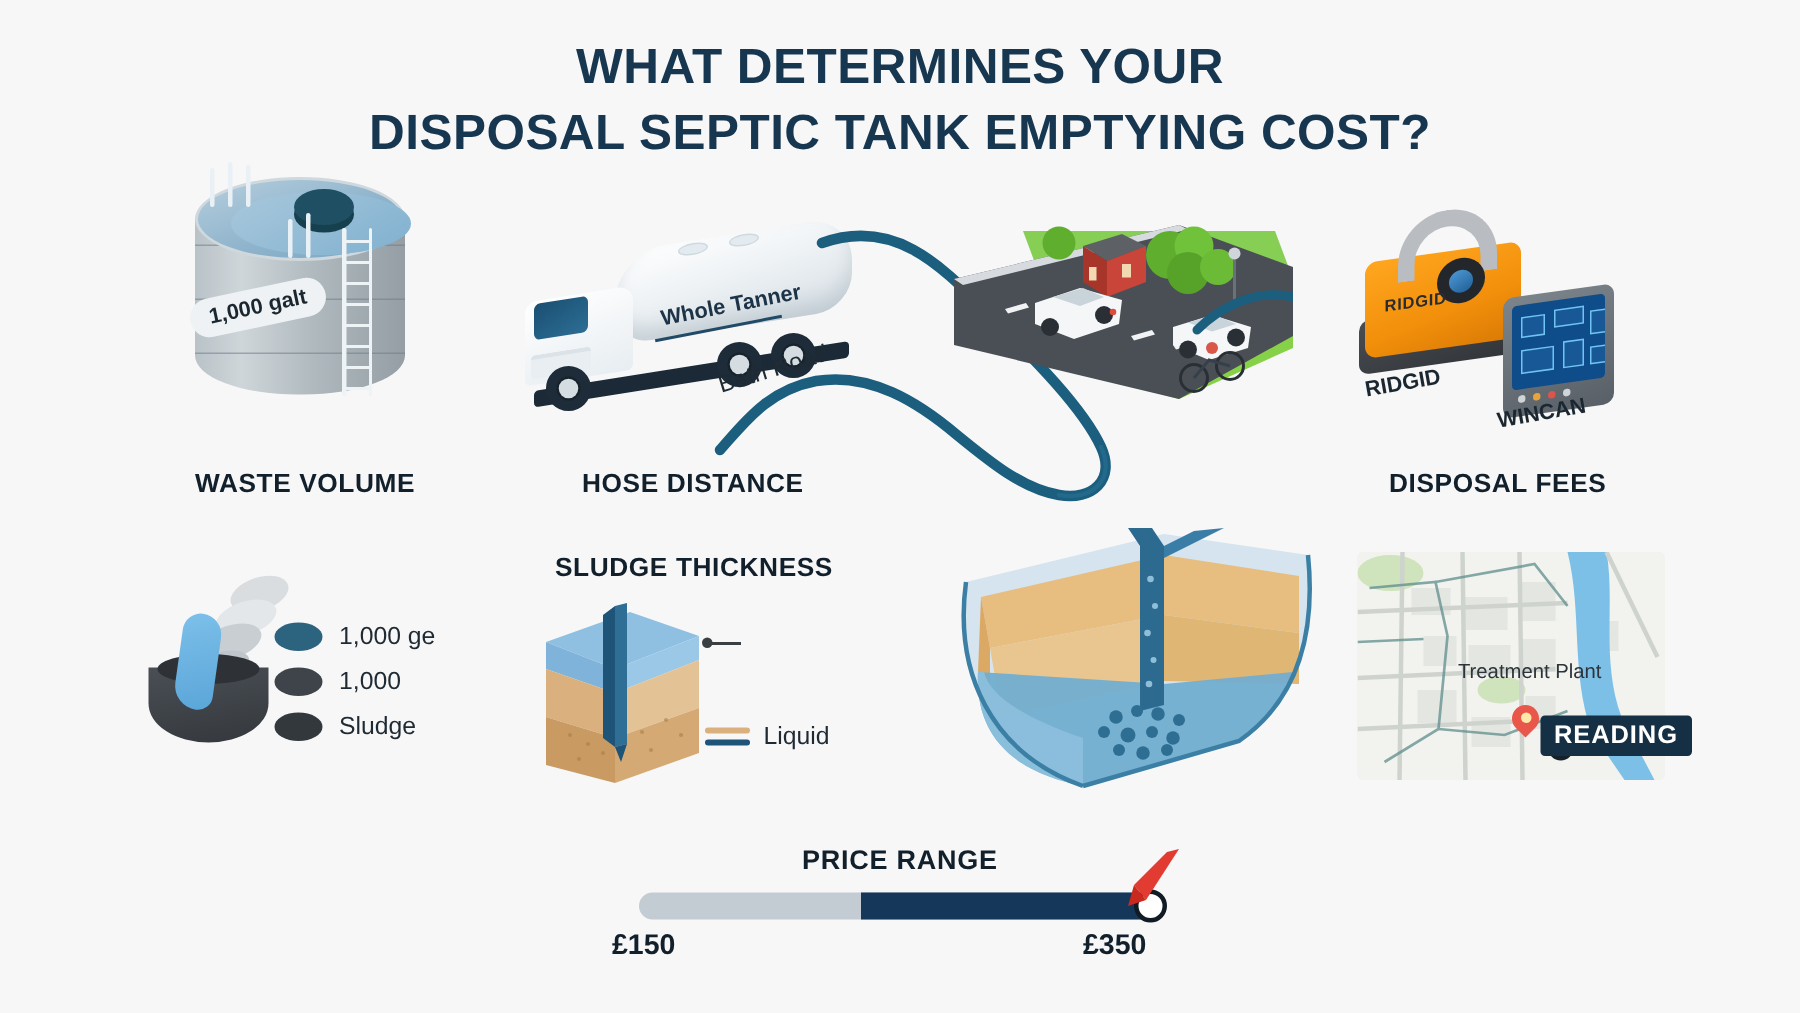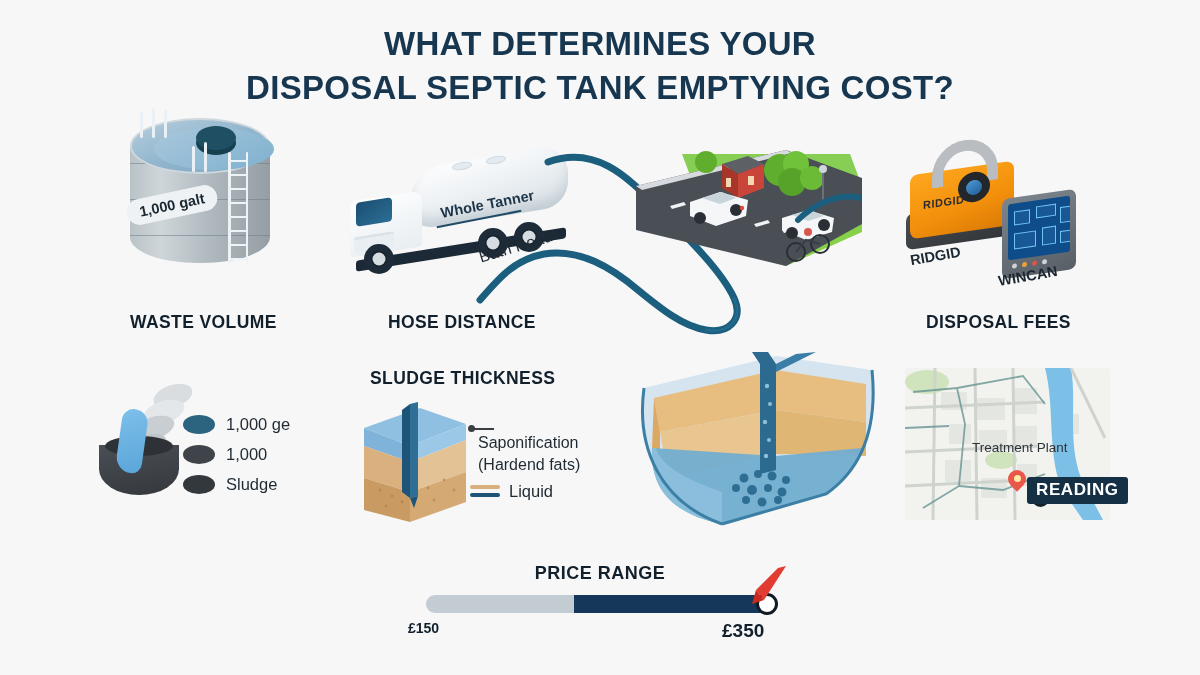--- a/index.html
+++ b/index.html
@@ -268,21 +268,21 @@
     position: absolute; left: 148px; top: 0; width: 200px; height: 18px;
     background: #14375a; border-radius: 0 9px 9px 0;
   }
   .slider-thumb {
     position: absolute; left: 330px; top: -2px; width: 22px; height: 22px;
     border-radius: 50%; background: #fff; border: 3.5px solid #101b24;
   }
   .slider-arrow { position: absolute; left: 748px; top: 566px; width: 40px; height: 42px; }
   .price-min {
     position: absolute; left: 408px; top: 620px;
-    font-size: 14px; font-weight: bold; color: #12202c;
+    font-size: 19px; font-weight: bold; color: #12202c;
   }
   .price-max {
     position: absolute; left: 722px; top: 620px;
     font-size: 19px; font-weight: bold; color: #12202c;
   }
 </style>
 </head>
 <body>
 
 <div class="stage">
@@ -482,24 +482,20 @@
       <circle cx="28" cy="106" r="1.4"></circle>
         <circle cx="76" cy="100" r="1.4"></circle>
     </g>
 
     <polygon points="52,4 60,2 60,96 52,98" fill="#2f6f95"></polygon>
     <polygon points="52,98 56,108 60,96" fill="#1d5477"></polygon>
     <polygon points="44,10 52,4 52,98 44,92" fill="#1d5477"></polygon>
   </svg>
   <div style="position:absolute;left:470px;top:428px;width:24px;height:1.6px;background:#3a3f44;"></div>
   <div style="position:absolute;left:468px;top:425px;width:7px;height:7px;border-radius:50%;background:#3a3f44;"></div>
-  <div style="position:absolute;left:478px;top:432px;font-size:16px;color:#1f2a33;line-height:1.35;white-space:nowrap;">
-    <div>Saponification</div>
-    <div>(Hardend fats)</div>
-  </div>
   <div style="position:absolute;left:470px;top:482px;display:flex;align-items:center;gap:9px;">
     <span class="sl-swatch">
       <i style="top:0;background:#d9b07e"></i>
       <i style="top:8px;background:#1d5477"></i>
     </span>
     <span style="font-size:16.5px;color:#1f2a33;">Liquid</span>
   </div>
 
   <svg class="art basin" viewBox="0 0 270 190">
 

